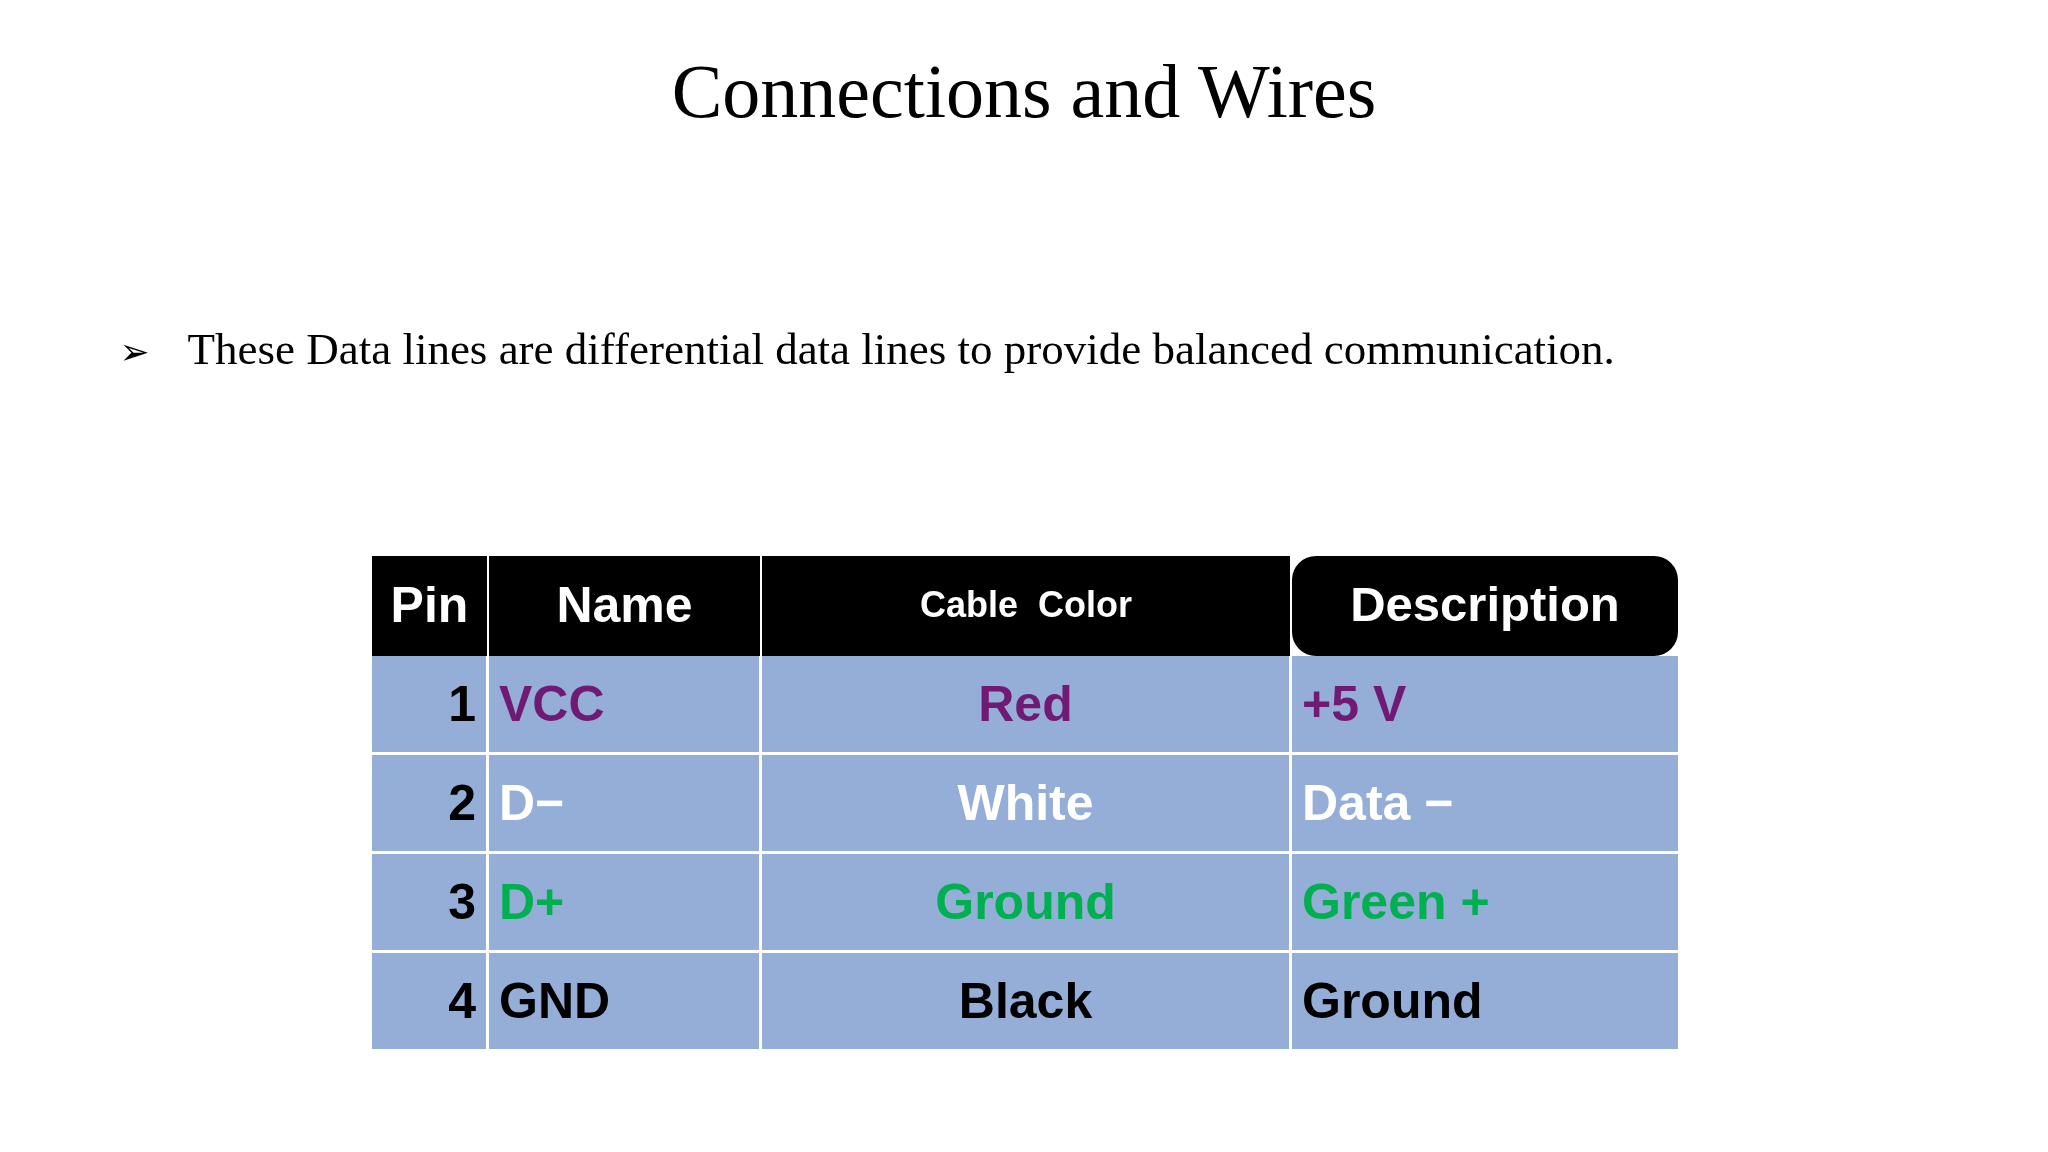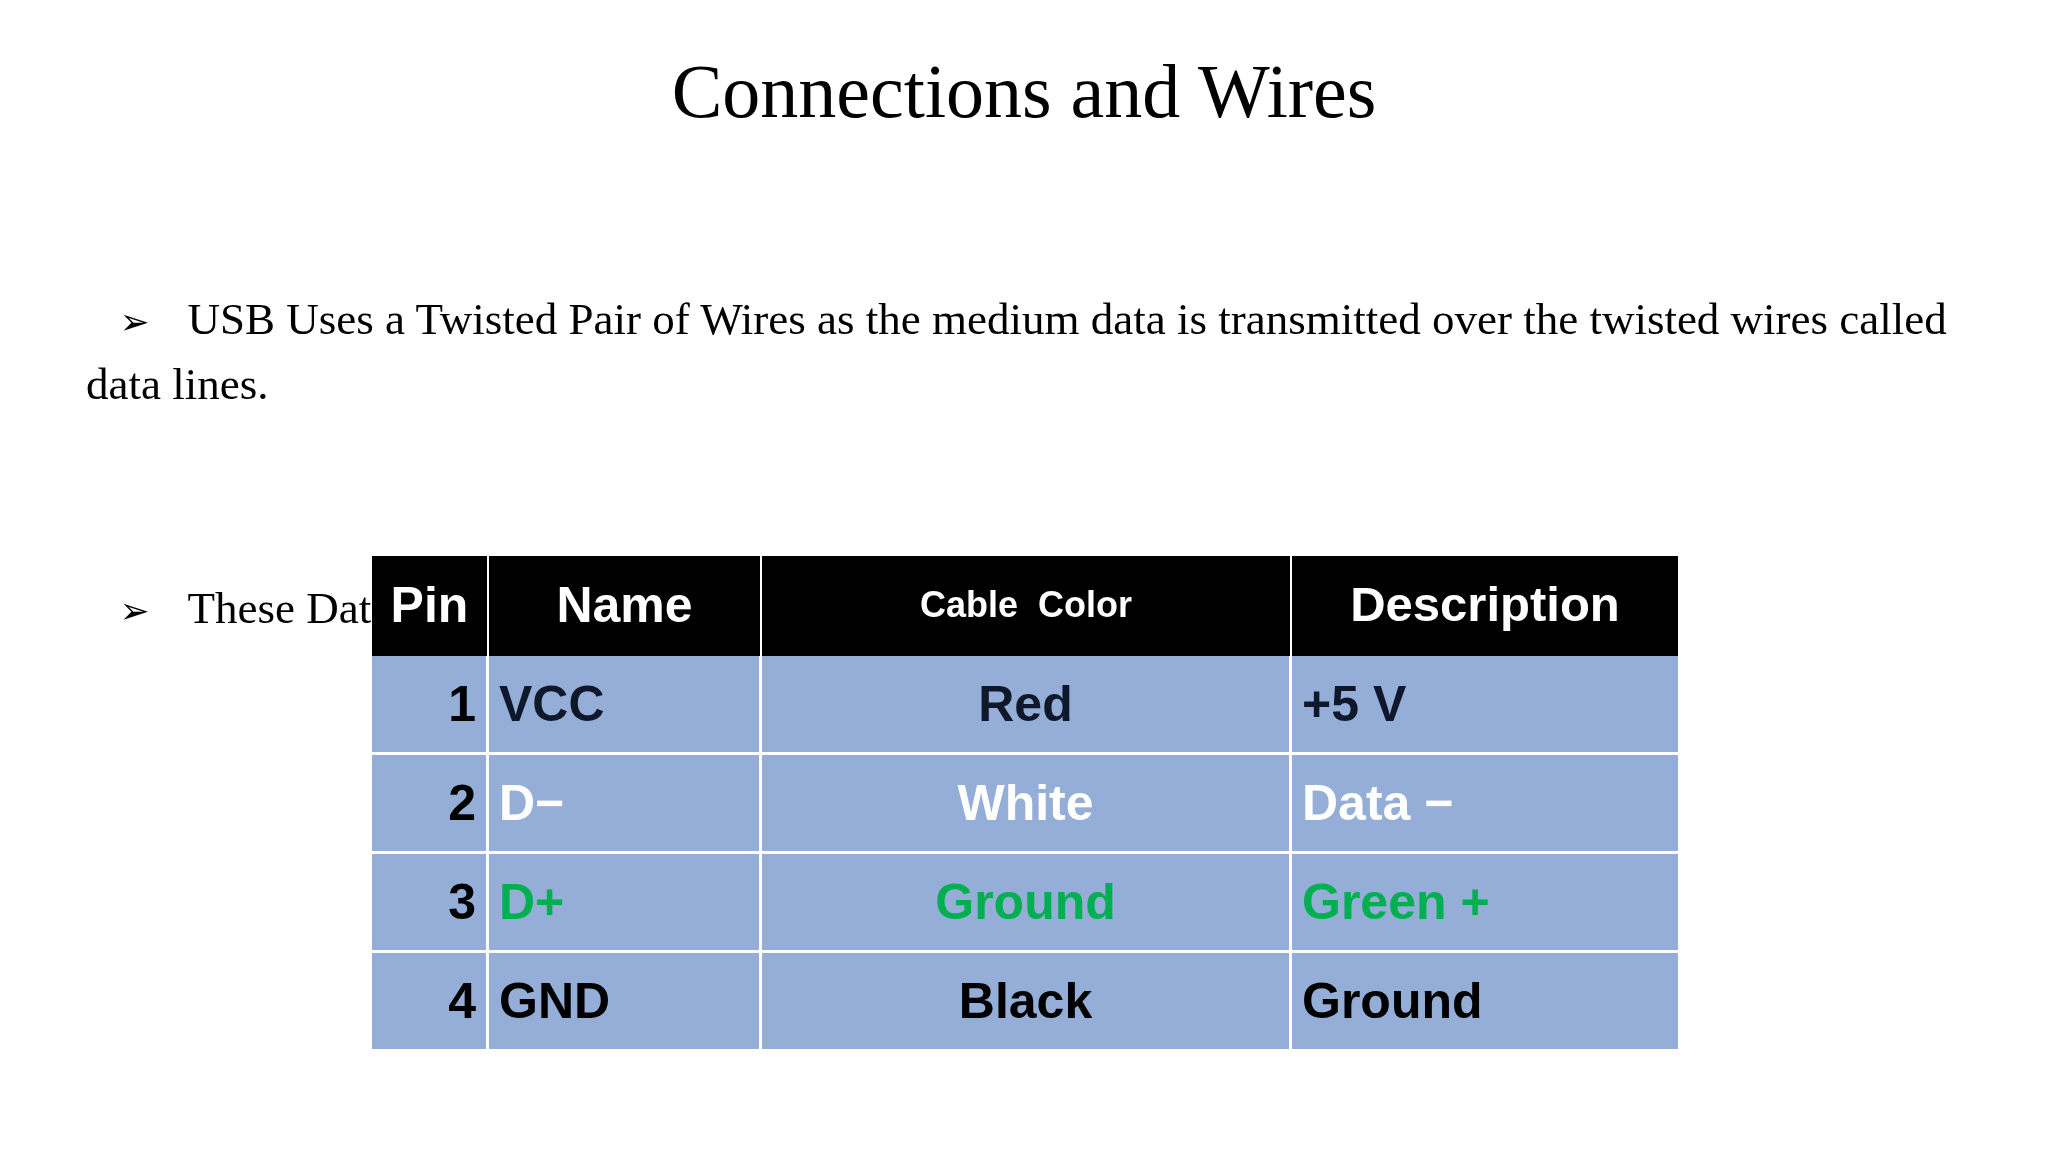--- a/index.html
+++ b/index.html
@@ -96,21 +96,21 @@
     color: #ffffff;
     font-weight: 700;
     font-size: 50px;
     line-height: 1.05;
     padding: 12px 6px 14px 6px;
     height: 74px;
     border-right: 2px solid #ffffff;
     vertical-align: middle;
     white-space: pre;
   }
-  table.pin-table thead th:last-child { border-right: none; }
+  table.pin-table thead th:last-child { border-right: none; border-radius: 24px; }
   table.pin-table thead th.h-desc { font-size: 49px; }
   table.pin-table thead th.h-color { font-size: 36px; }
 
   table.pin-table tbody td {
     background: #95aed8;
     height: 88px;
     font-weight: 700;
     font-size: 50px;
     line-height: 1.05;
     padding: 4px 10px;
@@ -133,37 +133,34 @@
     text-align: left;
     padding-left: 14px;
   }
   td.cell-color {
     text-align: center;
     padding-left: 26px;
   }
   td.cell-desc {
   }
 
-  .v-red   { color: #0f172a; }
+  .v-red   { color: #701a75; }
   .v-white { color: #ffffff; }
   .v-green { color: #00b050; }
   .v-black { color: #000000; }
 </style>
 </head>
 <body>
 
 <div class="slide">
 
   <div class="slide-title">Connections and Wires</div>
 
   <div class="body-block">
 
-    <p class="bullet-para">
-      <span class="bullet-mark">➢</span><span class="bullet-text">USB Uses a Twisted Pair of Wires as the medium data is transmitted over the twisted wires called  data lines.</span>
-    </p>
 
     <p class="bullet-para second">
       <span class="bullet-mark">➢</span><span class="bullet-text">These Data lines are differential data lines to provide balanced communication.</span>
     </p>
 
   </div>
 
   <div class="pin-table-wrap">
     <table class="pin-table">
       <colgroup>

